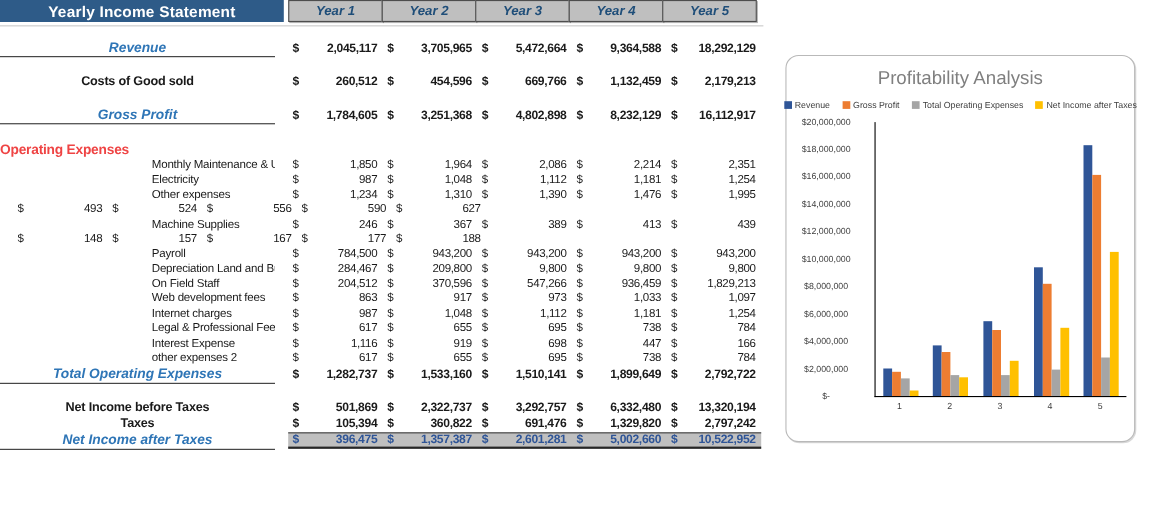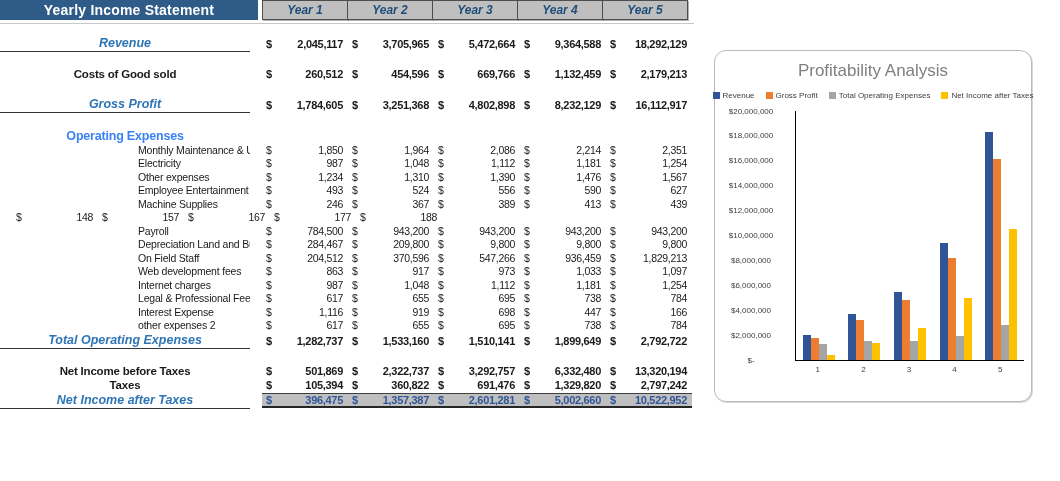--- a/index.html
+++ b/index.html
@@ -28,21 +28,21 @@
   .row-blue{height:17px;}
   .row-blue .label-cell{color:#2E75B6;font-weight:bold;font-style:italic;font-size:12.5px;
     text-align:center;border-bottom:1px solid #333;height:100%;line-height:16px;}
   .row-blue .value-cell{font-weight:bold;}
 
   .row-black{height:14px;}
   .row-black .label-cell{color:#1a1a1a;font-weight:bold;font-size:11.5px;text-align:center;letter-spacing:-.2px;}
   .row-black .value-cell{font-weight:bold;}
 
   .row-section{height:15px;}
-  .row-section .label-cell{color:#3b82f6;font-weight:bold;font-size:12.5px;text-align:center;letter-spacing:-.2px;}
+  .row-section .label-cell{color:#ef4444;font-weight:bold;font-size:12.5px;text-align:left;letter-spacing:-.2px;}
 
   .row-item{height:13.5px;}
   .row-item .label-cell{padding-left:138px;font-size:10.5px;color:#1a1a1a;letter-spacing:-.2px;}
   .row-item .value-cell{font-size:10.5px;}
 
   .row-highlight{height:17px;}
   .row-highlight .label-cell{color:#2E75B6;font-weight:bold;font-style:italic;font-size:12.5px;
     text-align:center;border-bottom:1px solid #333;height:100%;line-height:16px;}
   .row-highlight .values-wrap{background:#BFBFBF;border-top:1px solid #404040;
     border-bottom:2.5px solid #262626;}
@@ -227,26 +227,25 @@
           <div class="value-cell">
             <span>$</span>
             <span>1,390</span>
           </div>
           <div class="value-cell">
             <span>$</span>
             <span>1,476</span>
           </div>
           <div class="value-cell">
             <span>$</span>
-            <span>1,567</span>
-          </div>
-        </div>
-      </div>
-      <div class="row row-item">
-        <div class="label-cell">Employee Entertainment</div>
+            <span>1,995</span>
+          </div>
+        </div>
+      </div>
+      <div class="row row-item">
         <div class="values-wrap">
           <div class="value-cell">
             <span>$</span>
             <span>493</span>
           </div>
           <div class="value-cell">
             <span>$</span>
             <span>524</span>
           </div>
           <div class="value-cell">

